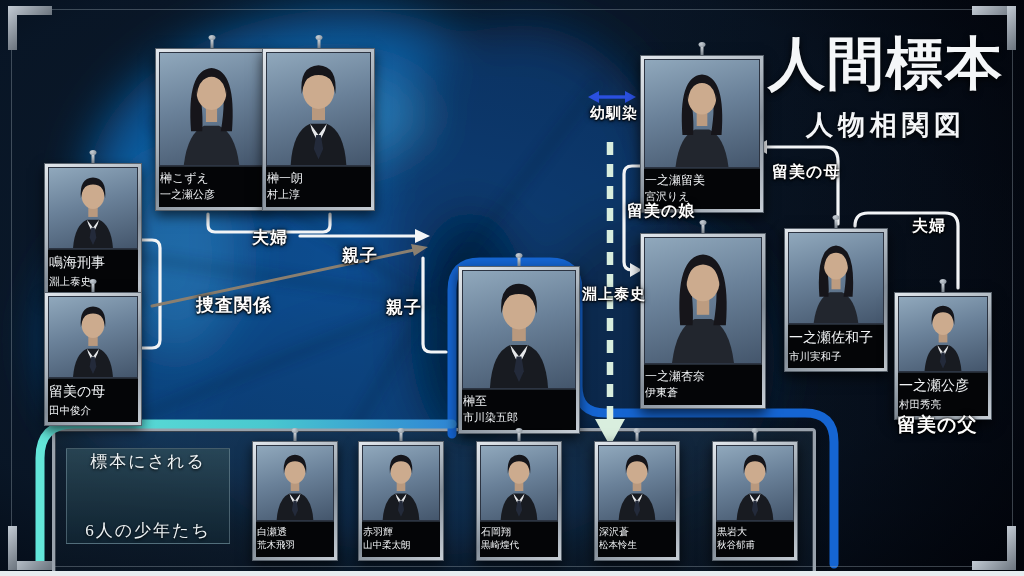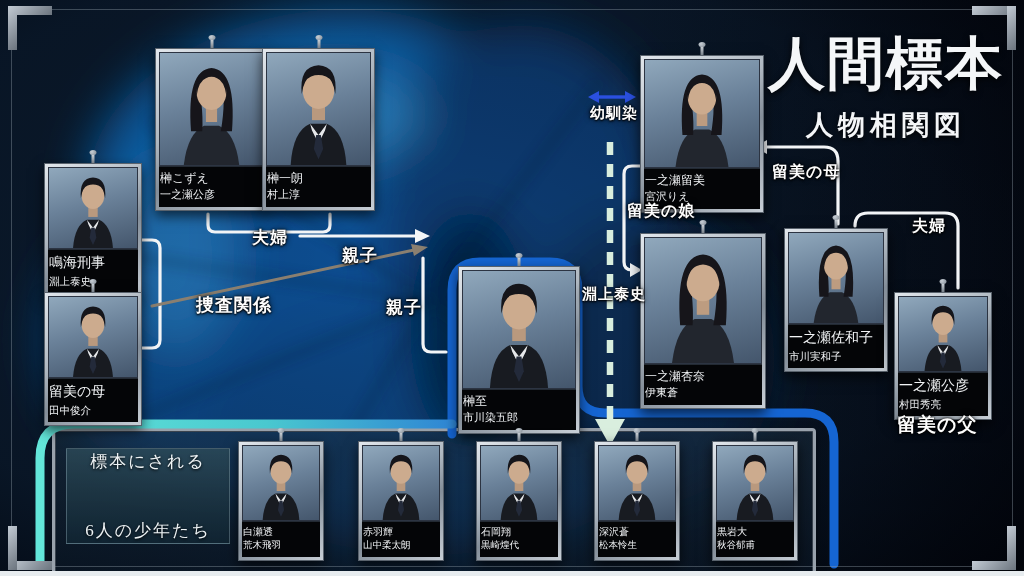--- a/index.html
+++ b/index.html
@@ -279,21 +279,21 @@
         <svg class="bust" viewBox="0 0 100 120" preserveAspectRatio="xMidYMax meet">
           <use href="#bust-m"></use>
         </svg>
       </div>
     <div class="plate">
       <div class="role">一之瀬公彦</div>
       <div class="actor">村田秀亮</div>
     </div>
   </div>
 
-  <div class="card sz-xs" style="left:238px;top:441px;width:78px;height:112px">
+  <div class="card sz-xs" style="left:252px;top:441px;width:78px;height:112px">
     <i class="pin"></i>
     <div class="photo">
         <svg class="bust" viewBox="0 0 100 120" preserveAspectRatio="xMidYMax meet">
           <use href="#bust-m"></use>
         </svg>
       </div>
     <div class="plate">
       <div class="role">白瀬透</div>
       <div class="actor">荒木飛羽</div>
     </div>

